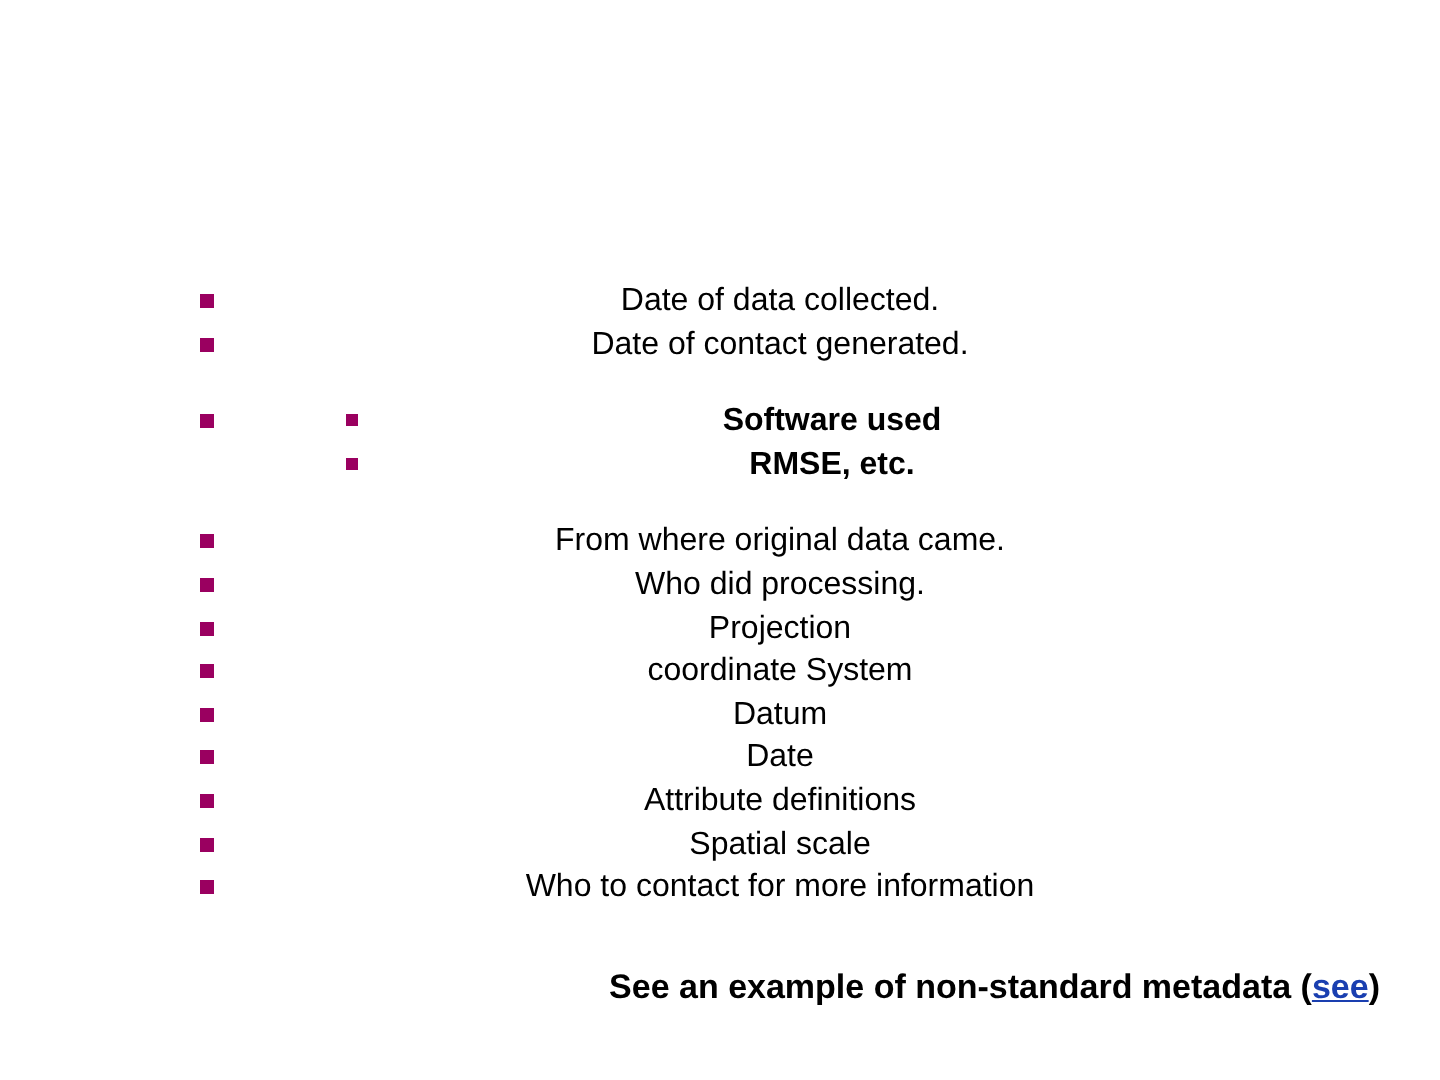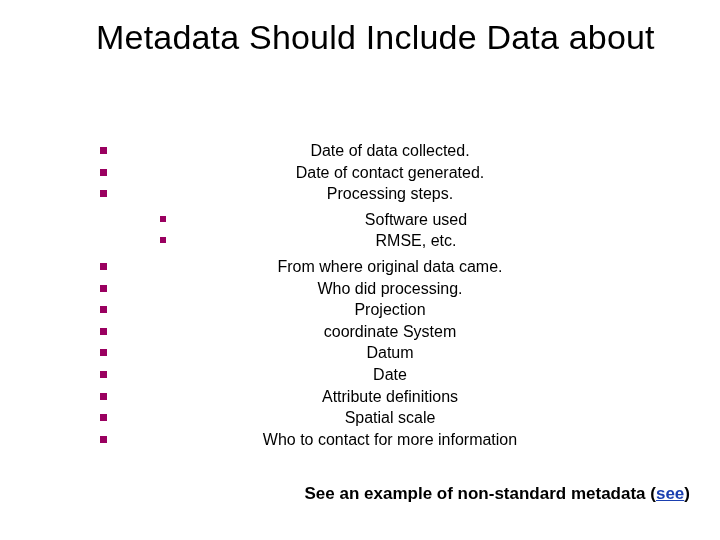--- a/index.html
+++ b/index.html
@@ -50,22 +50,23 @@
     content: "";
     position: absolute;
     left: 4px;
     top: 7px;
     width: 7px;
     height: 7px;
     background: #9a0060;
   }
   ul.lvl2 {
     list-style: none;
-    margin: 4px;
+    margin: 17px;
     padding: 0 0 0 28px;
+    font-weight: bold;
   }
   ul.lvl2 > li {
     position: relative;
     padding-left: 24px;
     font-size: 16px;
     line-height: 1.35;
   }
   ul.lvl2 > li::before {
     content: "";
     position: absolute;
@@ -88,28 +89,26 @@
   .footer a {
     color: #1a3fb0;
     text-decoration: underline;
   }
 </style>
 </head>
 <body>
 
 <div class="slide">
 
-  <div class="title">Metadata Should Include Data about</div>
 
   <div class="body">
     <ul class="lvl1">
       <li><span>Date of data collected.</span></li>
       <li><span>Date of contact generated.</span></li>
       <li>
-        <span>Processing steps.</span>
         <ul class="lvl2">
           <li><span>Software used</span></li>
           <li><span>RMSE, etc.</span></li>
         </ul>
       </li>
       <li><span>From where original data came.</span></li>
       <li><span>Who did processing.</span></li>
       <li><span>Projection</span></li>
       <li><span>coordinate System</span></li>
       <li><span>Datum</span></li>

